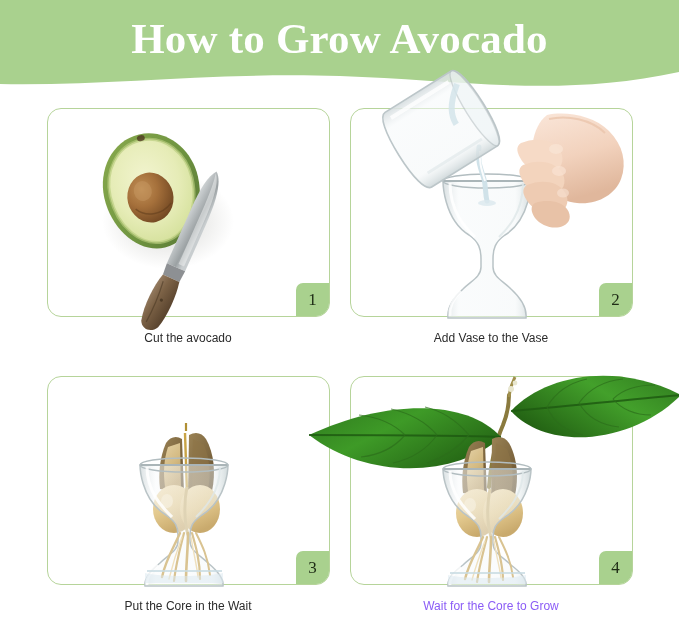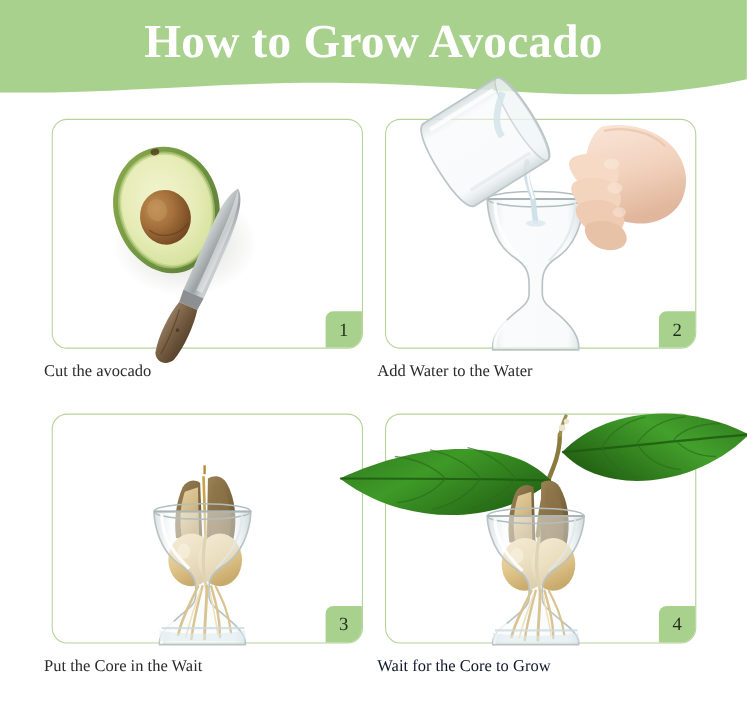--- a/index.html
+++ b/index.html
@@ -60,24 +60,24 @@
     color:#1f2d16;
     font-family:"Liberation Serif", serif;
     font-size:17px;
     line-height:33px;
     text-align:center;
     z-index:30;
   }
 
   .caption{
     position:absolute;left:0;top:224px;width:296px;
-    text-align:left;
+    text-align:center;
     color:#2b2b2b;
-    font-family:Liberation Serif, serif;
-    font-size:15px;
+    font-family:Liberation Sans, sans-serif;
+    font-size:12px;
     line-height:24px;
     white-space:nowrap;
   }
 </style>
 </head>
 <body style="background: rgb(255, 255, 255);">
 
 <div id="page">
 
   <div class="header">
@@ -211,21 +211,21 @@
               <path d="M184,94 C196,90 210,92 216,100 C221,107 219,114 212,117 C203,121 190,117 184,109 C180,103 179,97 184,94 Z" fill="#e8c2a7"></path>
               <path d="M198,10 C216,6 240,10 254,24" stroke="#e9c3a9" stroke-width="2" fill="none" opacity="0.75"></path>
               <ellipse cx="205" cy="40" rx="7" ry="5" fill="#f9e3d3" opacity="0.8"></ellipse>
               <ellipse cx="208" cy="62" rx="7" ry="5" fill="#f9e3d3" opacity="0.7"></ellipse>
               <ellipse cx="212" cy="84" rx="6" ry="4.5" fill="#f9e3d3" opacity="0.6"></ellipse>
             </g>
           </svg>
         </div>
         <div class="badge" style="background: rgb(169, 209, 142); color: rgb(31, 45, 22);">2</div>
       </div>
-      <div class="caption" style="color: rgb(43, 43, 43);">Add Water to the Water</div>
+      <div class="caption" style="color: rgb(43, 43, 43);">Add Vase to the Vase</div>
     </div>
 
     <div class="cell c3">
       <div class="card" style="border-color: rgb(182, 212, 154);">
         <div class="art">
           <svg width="283" height="209" viewBox="0 0 283 209">
             <defs>
               <linearGradient id="glassG3" x1="0" y1="0" x2="1" y2="0">
                 <stop offset="0%" stop-color="#d7dee0" stop-opacity="0.9"></stop>
                 <stop offset="18%" stop-color="#f8fafb" stop-opacity="0.5"></stop>
@@ -386,17 +386,17 @@
               <path d="M134,164 C128,180 124,192 121,203" stroke-width="1.4" stroke="#efe0bd"></path>
               <path d="M143,164 C146,182 149,192 150,201" stroke-width="1.4" stroke="#efe0bd"></path>
             </g>
 
             <path d="M99,196 L174,196" stroke="#c9dce3" stroke-width="2" opacity="0.8"></path>
             <path d="M97,198 C110,202 160,202 175,198 L175,207 L97,207 Z" fill="#dceaf0" opacity="0.55"></path>
           </svg>
         </div>
         <div class="badge" style="background: rgb(169, 209, 142); color: rgb(31, 45, 22);">4</div>
       </div>
-      <div class="caption" style="color: #0f172a;">Wait for the Core to Grow</div>
+      <div class="caption" style="color: #8b5cf6;">Wait for the Core to Grow</div>
     </div>
 
   </div>
 </div>
 
 </body></html>

